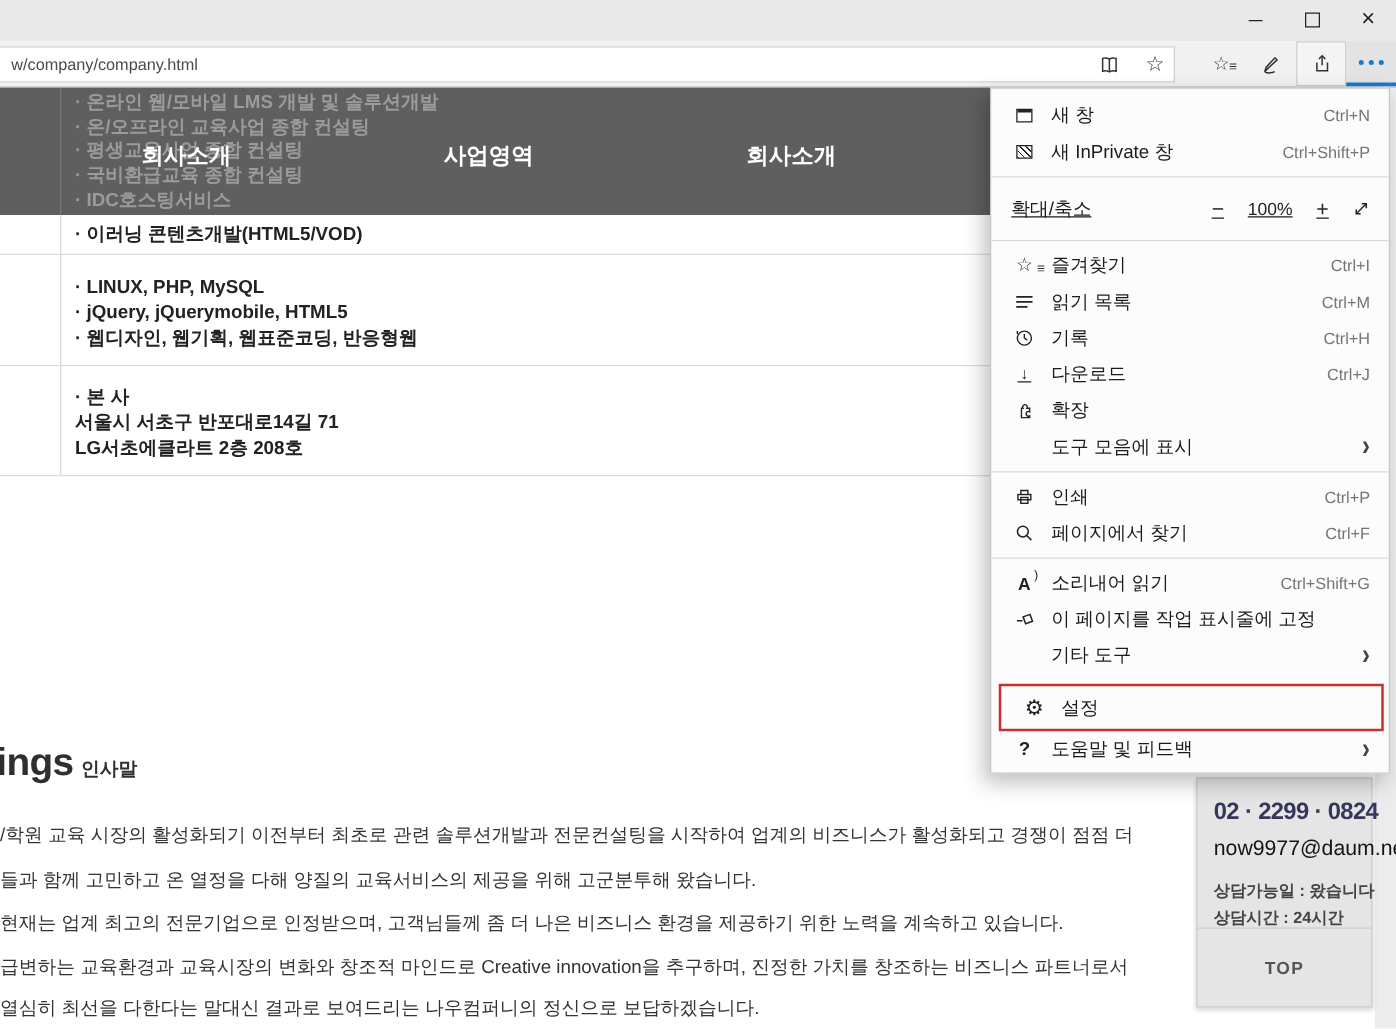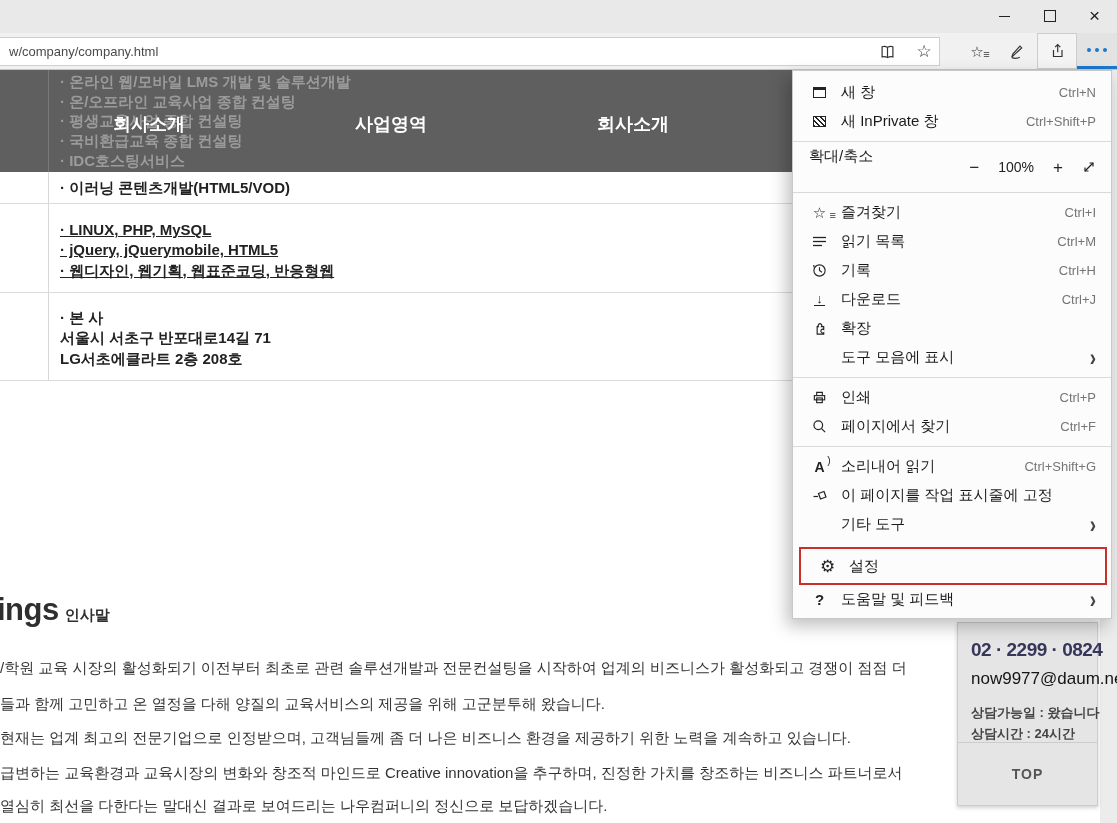--- a/index.html
+++ b/index.html
@@ -39,21 +39,21 @@
   .navlbl{position:absolute;top:42px;font-size:18px;font-weight:bold;color:#fff;white-space:nowrap;}
   .nav0{left:113px;} .nav1{left:355px;} .nav2{left:597px;}
 
   .vline-dark{position:absolute;left:48px;top:0;width:1px;height:102px;background:rgba(255,255,255,.16);}
   .vline{position:absolute;left:48px;top:102px;width:1px;height:208px;background:#d8d8d8;z-index:1;}
   .hline{position:absolute;left:0;width:1117px;height:1px;background:#dcdcdc;z-index:1;}
   .hl1{top:133px;} .hl2{top:222px;} .hl3{top:310px;}
 
   .rowtext{position:absolute;left:60px;font-size:15px;font-weight:bold;color:#222;white-space:nowrap;z-index:1;}
   .row-elearn{top:103px;line-height:29px;}
-  .row-tech{top:150px;line-height:20.3px;text-decoration:underline;}
+  .row-tech{top:150px;line-height:20.3px;}
   .row-office{top:238px;line-height:20.4px;}
 
   .greet-head{position:absolute;left:-3px;top:522px;display:flex;align-items:baseline;color:#2f2f2f;z-index:1;}
   .greet-head .en{font-size:31px;font-weight:bold;letter-spacing:-.5px;}
   .greet-head .ko{font-size:15px;font-weight:bold;margin-left:6px;}
   .gline{position:absolute;left:0;font-size:15px;color:#333;white-space:nowrap;z-index:1;}
   .gl0{top:574px;} .gl1{top:610px;} .gl2{top:644px;} .gl3{top:679px;} .gl4{top:712px;}
 
   
   .card{position:absolute;left:957px;top:552px;width:141px;height:184px;background:#e5e5e5;border:1px solid #ccc;box-sizing:border-box;box-shadow:0 2px 4px rgba(0,0,0,.18);z-index:3;}
@@ -63,21 +63,21 @@
   .card .topbox{position:absolute;left:0;right:0;bottom:0;height:62px;border-top:1px solid #ccc;display:flex;align-items:center;justify-content:center;font-size:14px;font-weight:bold;color:#555;letter-spacing:1px;}
 
   
   .menu{position:absolute;left:792px;top:70px;width:320px;height:549px;background:#fcfcfc;border:1px solid #c8c8c8;box-sizing:border-box;z-index:50;box-shadow:-5px 7px 16px rgba(0,0,0,.25);padding-top:7px;font-size:15px;color:#1b1b1b;}
   .mi{display:flex;align-items:center;height:29px;padding:0 15px 0 16px;}
   .mi .ic{width:21px;margin-right:11px;display:flex;align-items:center;justify-content:center;color:#222;flex:none;}
   .mi .lbl{flex:1;white-space:nowrap;}
   .mi .sc{color:#757575;font-size:13px;white-space:nowrap;}
   .mi .chev{color:#444;font-size:19px;line-height:1;font-weight:bold;transform:scaleY(1.25);}
   .mdiv{border-top:1px solid #d9d9d9;margin:5px 0;}
-  .zoomrow{display:flex;height:40px;padding:0 15px 0 16px;}
+  .zoomrow{display:flex;align-items:center;height:40px;padding:0 15px 0 16px;text-decoration:underline;}
   .zoomrow .lbl{white-space:nowrap;}
   .zoomrow .zctl{margin-left:auto;display:flex;align-items:center;gap:19px;}
   .zbtn{font-size:17px;color:#222;line-height:1;}
   .zval{font-size:14px;color:#222;}
   .redbox{border:2px solid #c9302c;margin:8px 4px 0 6px;}
   .redbox .mi{height:34px;}
 
   
   .ic-win{position:relative;width:13px;height:11px;border:1.5px solid #222;box-sizing:border-box;}
   .ic-win:before{content:"";position:absolute;left:0;right:0;top:0;height:2px;background:#222;}

